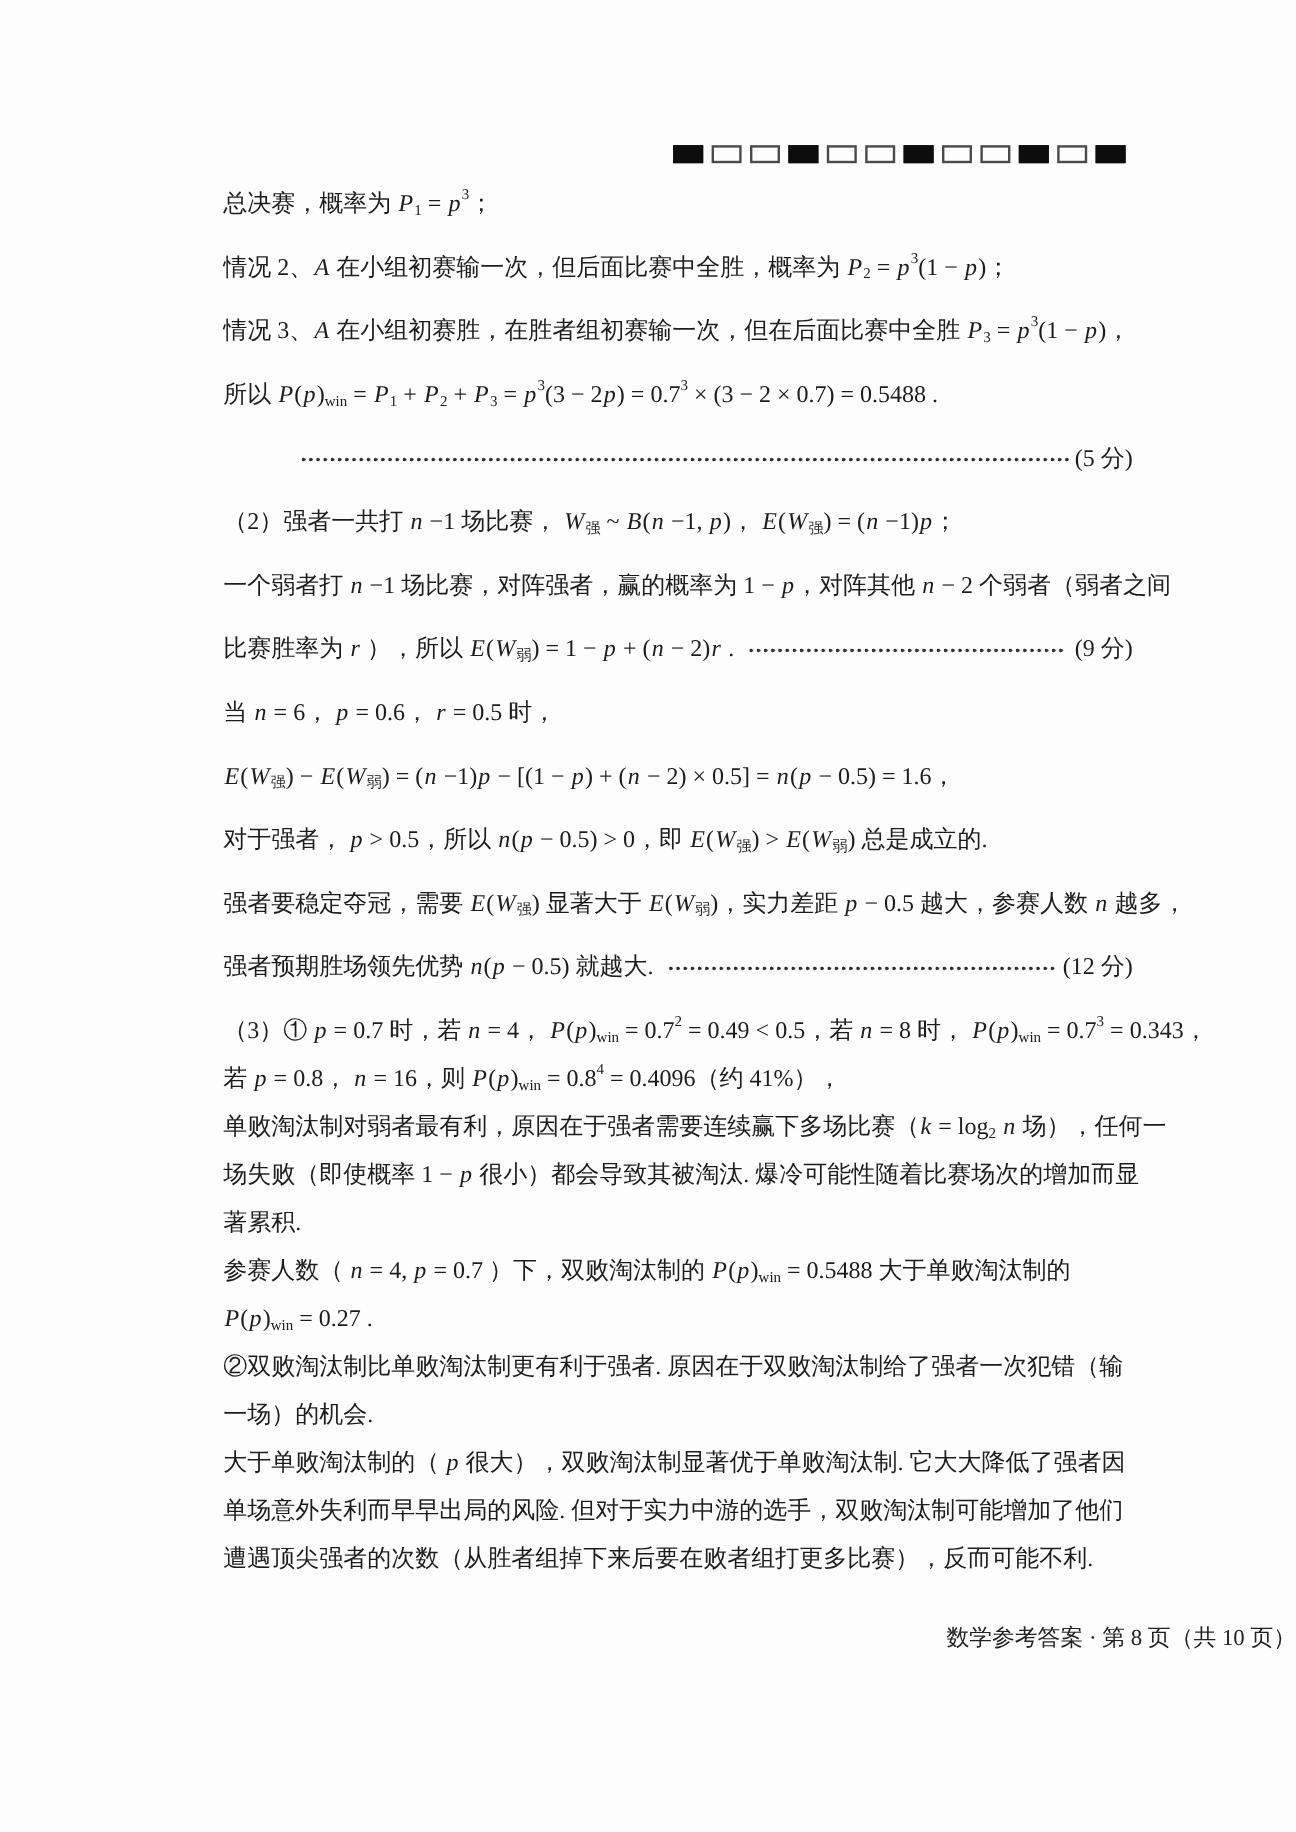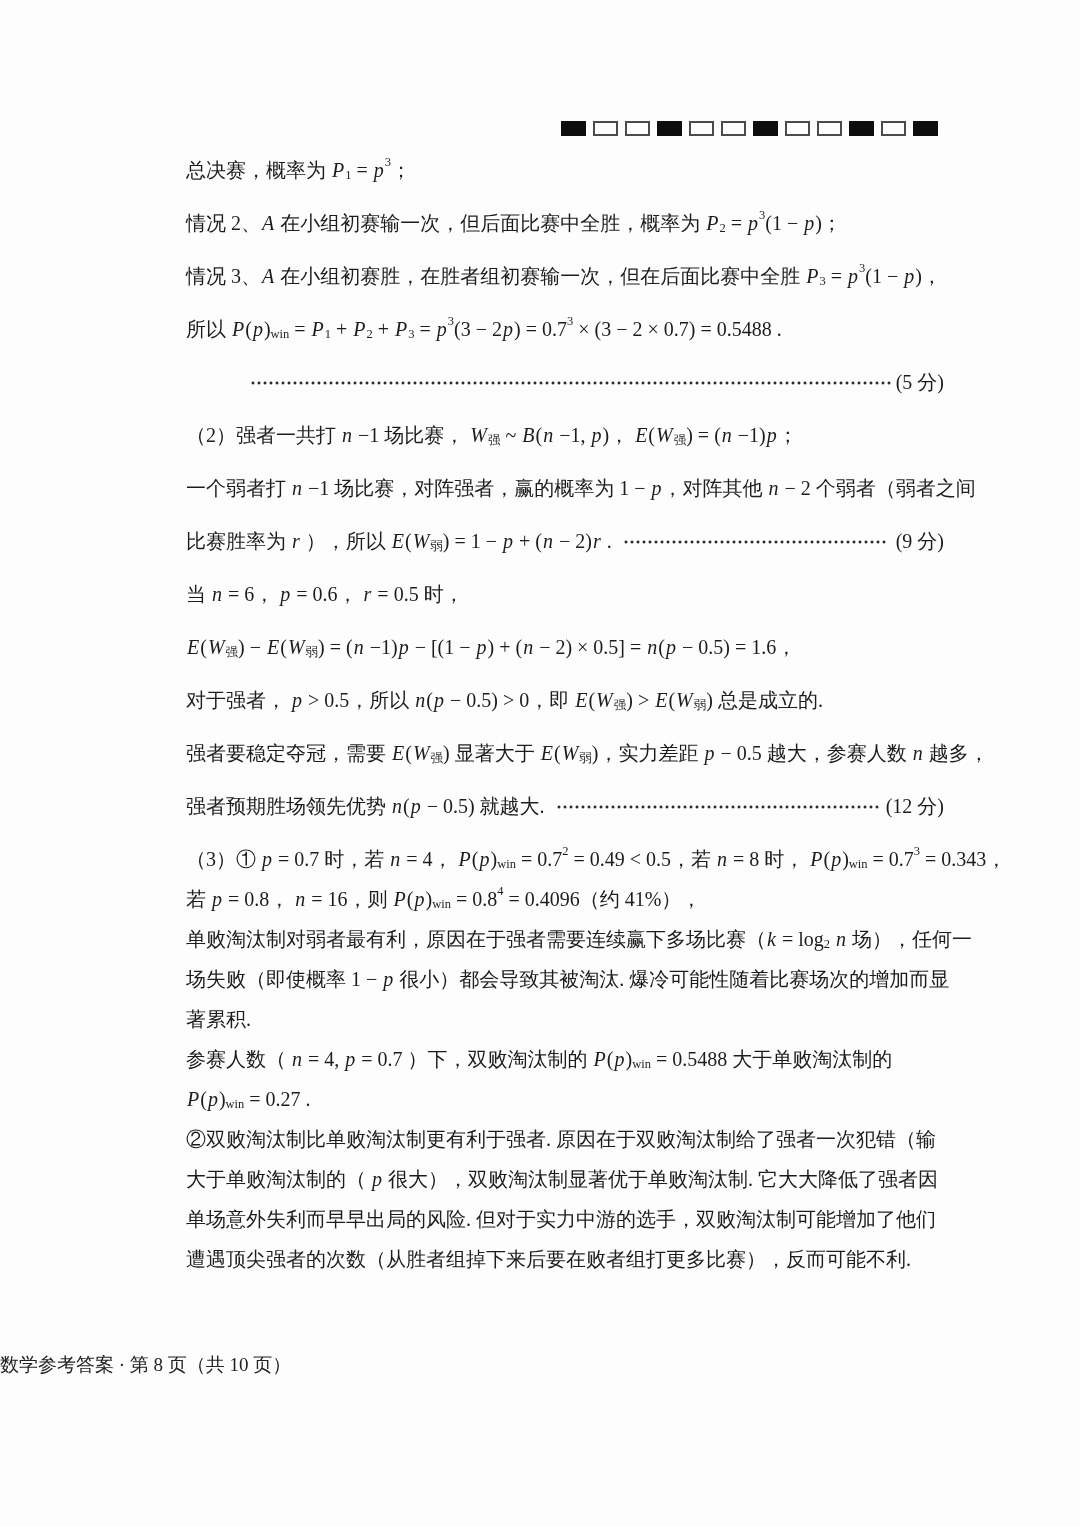--- a/index.html
+++ b/index.html
@@ -30,21 +30,21 @@
   .sup { font-size:12.5px; position:relative; top:-8px; white-space:pre; }
   .leader {
     flex:1 1 auto; align-self:center; height:4px; min-width:40px;
     margin:0 5px 0 7px;
     background-image:radial-gradient(circle at 2px 2px, #2a2a2a 1.35px, rgba(0,0,0,0) 1.7px);
     background-size:6px 4px; background-repeat:repeat-x;
   }
   .line.indent { padding-left:58px; }
   .footer {
     position:absolute; top:1352px; left:0; width:100%;
-    text-align:left; font-size:19px; color:#222;
+    text-align:right; font-size:19px; color:#222;
   }
 </style>
 </head>
 <body>
 
 <div class="page">
 
   <div class="squares">
       <span class="sq filled"></span>
       <span class="sq empty"></span>
@@ -78,20 +78,21 @@
       </div>
     <div class="tight">
         <div class="line"><span class="txt">（3）① </span><span class="var">p</span><span class="txt"> = 0.7 时，若 </span><span class="var">n</span><span class="txt"> = 4， </span><span class="var">P</span><span class="txt">(</span><span class="var">p</span><span class="txt">)</span><span class="sub">win</span><span class="txt"> = 0.7</span><span class="sup">2</span><span class="txt"> = 0.49 &lt; 0.5，若 </span><span class="var">n</span><span class="txt"> = 8 时， </span><span class="var">P</span><span class="txt">(</span><span class="var">p</span><span class="txt">)</span><span class="sub">win</span><span class="txt"> = 0.7</span><span class="sup">3</span><span class="txt"> = 0.343，</span></div>
         <div class="line"><span class="txt">若 </span><span class="var">p</span><span class="txt"> = 0.8， </span><span class="var">n</span><span class="txt"> = 16，则 </span><span class="var">P</span><span class="txt">(</span><span class="var">p</span><span class="txt">)</span><span class="sub">win</span><span class="txt"> = 0.8</span><span class="sup">4</span><span class="txt"> = 0.4096（约 41%），</span></div>
         <div class="line"><span class="txt">单败淘汰制对弱者最有利，原因在于强者需要连续赢下多场比赛（</span><span class="var">k</span><span class="txt"> = log</span><span class="sub">2</span><span class="txt"> </span><span class="var">n</span><span class="txt"> 场），任何一</span></div>
         <div class="line"><span class="txt">场失败（即使概率 1 − </span><span class="var">p</span><span class="txt"> 很小）都会导致其被淘汰. 爆冷可能性随着比赛场次的增加而显</span></div>
         <div class="line"><span class="txt">著累积.</span></div>
         <div class="line"><span class="txt">参赛人数（ </span><span class="var">n</span><span class="txt"> = 4, </span><span class="var">p</span><span class="txt"> = 0.7 ）下，双败淘汰制的 </span><span class="var">P</span><span class="txt">(</span><span class="var">p</span><span class="txt">)</span><span class="sub">win</span><span class="txt"> = 0.5488 大于单败淘汰制的</span></div>
         <div class="line"><span class="var">P</span><span class="txt">(</span><span class="var">p</span><span class="txt">)</span><span class="sub">win</span><span class="txt"> = 0.27 .</span></div>
         <div class="line"><span class="txt">②双败淘汰制比单败淘汰制更有利于强者. 原因在于双败淘汰制给了强者一次犯错（输</span></div>
+        <div class="line"><span class="txt">一场）的机会.</span></div>
         <div class="line"><span class="txt">大于单败淘汰制的（ </span><span class="var">p</span><span class="txt"> 很大），双败淘汰制显著优于单败淘汰制. 它大大降低了强者因</span></div>
         <div class="line"><span class="txt">单场意外失利而早早出局的风险. 但对于实力中游的选手，双败淘汰制可能增加了他们</span></div>
         <div class="line"><span class="txt">遭遇顶尖强者的次数（从胜者组掉下来后要在败者组打更多比赛），反而可能不利.</span></div>
       </div>
   </div>
 
   <div class="footer">数学参考答案 · 第 8 页（共 10 页）</div>
 
 </div>
 

